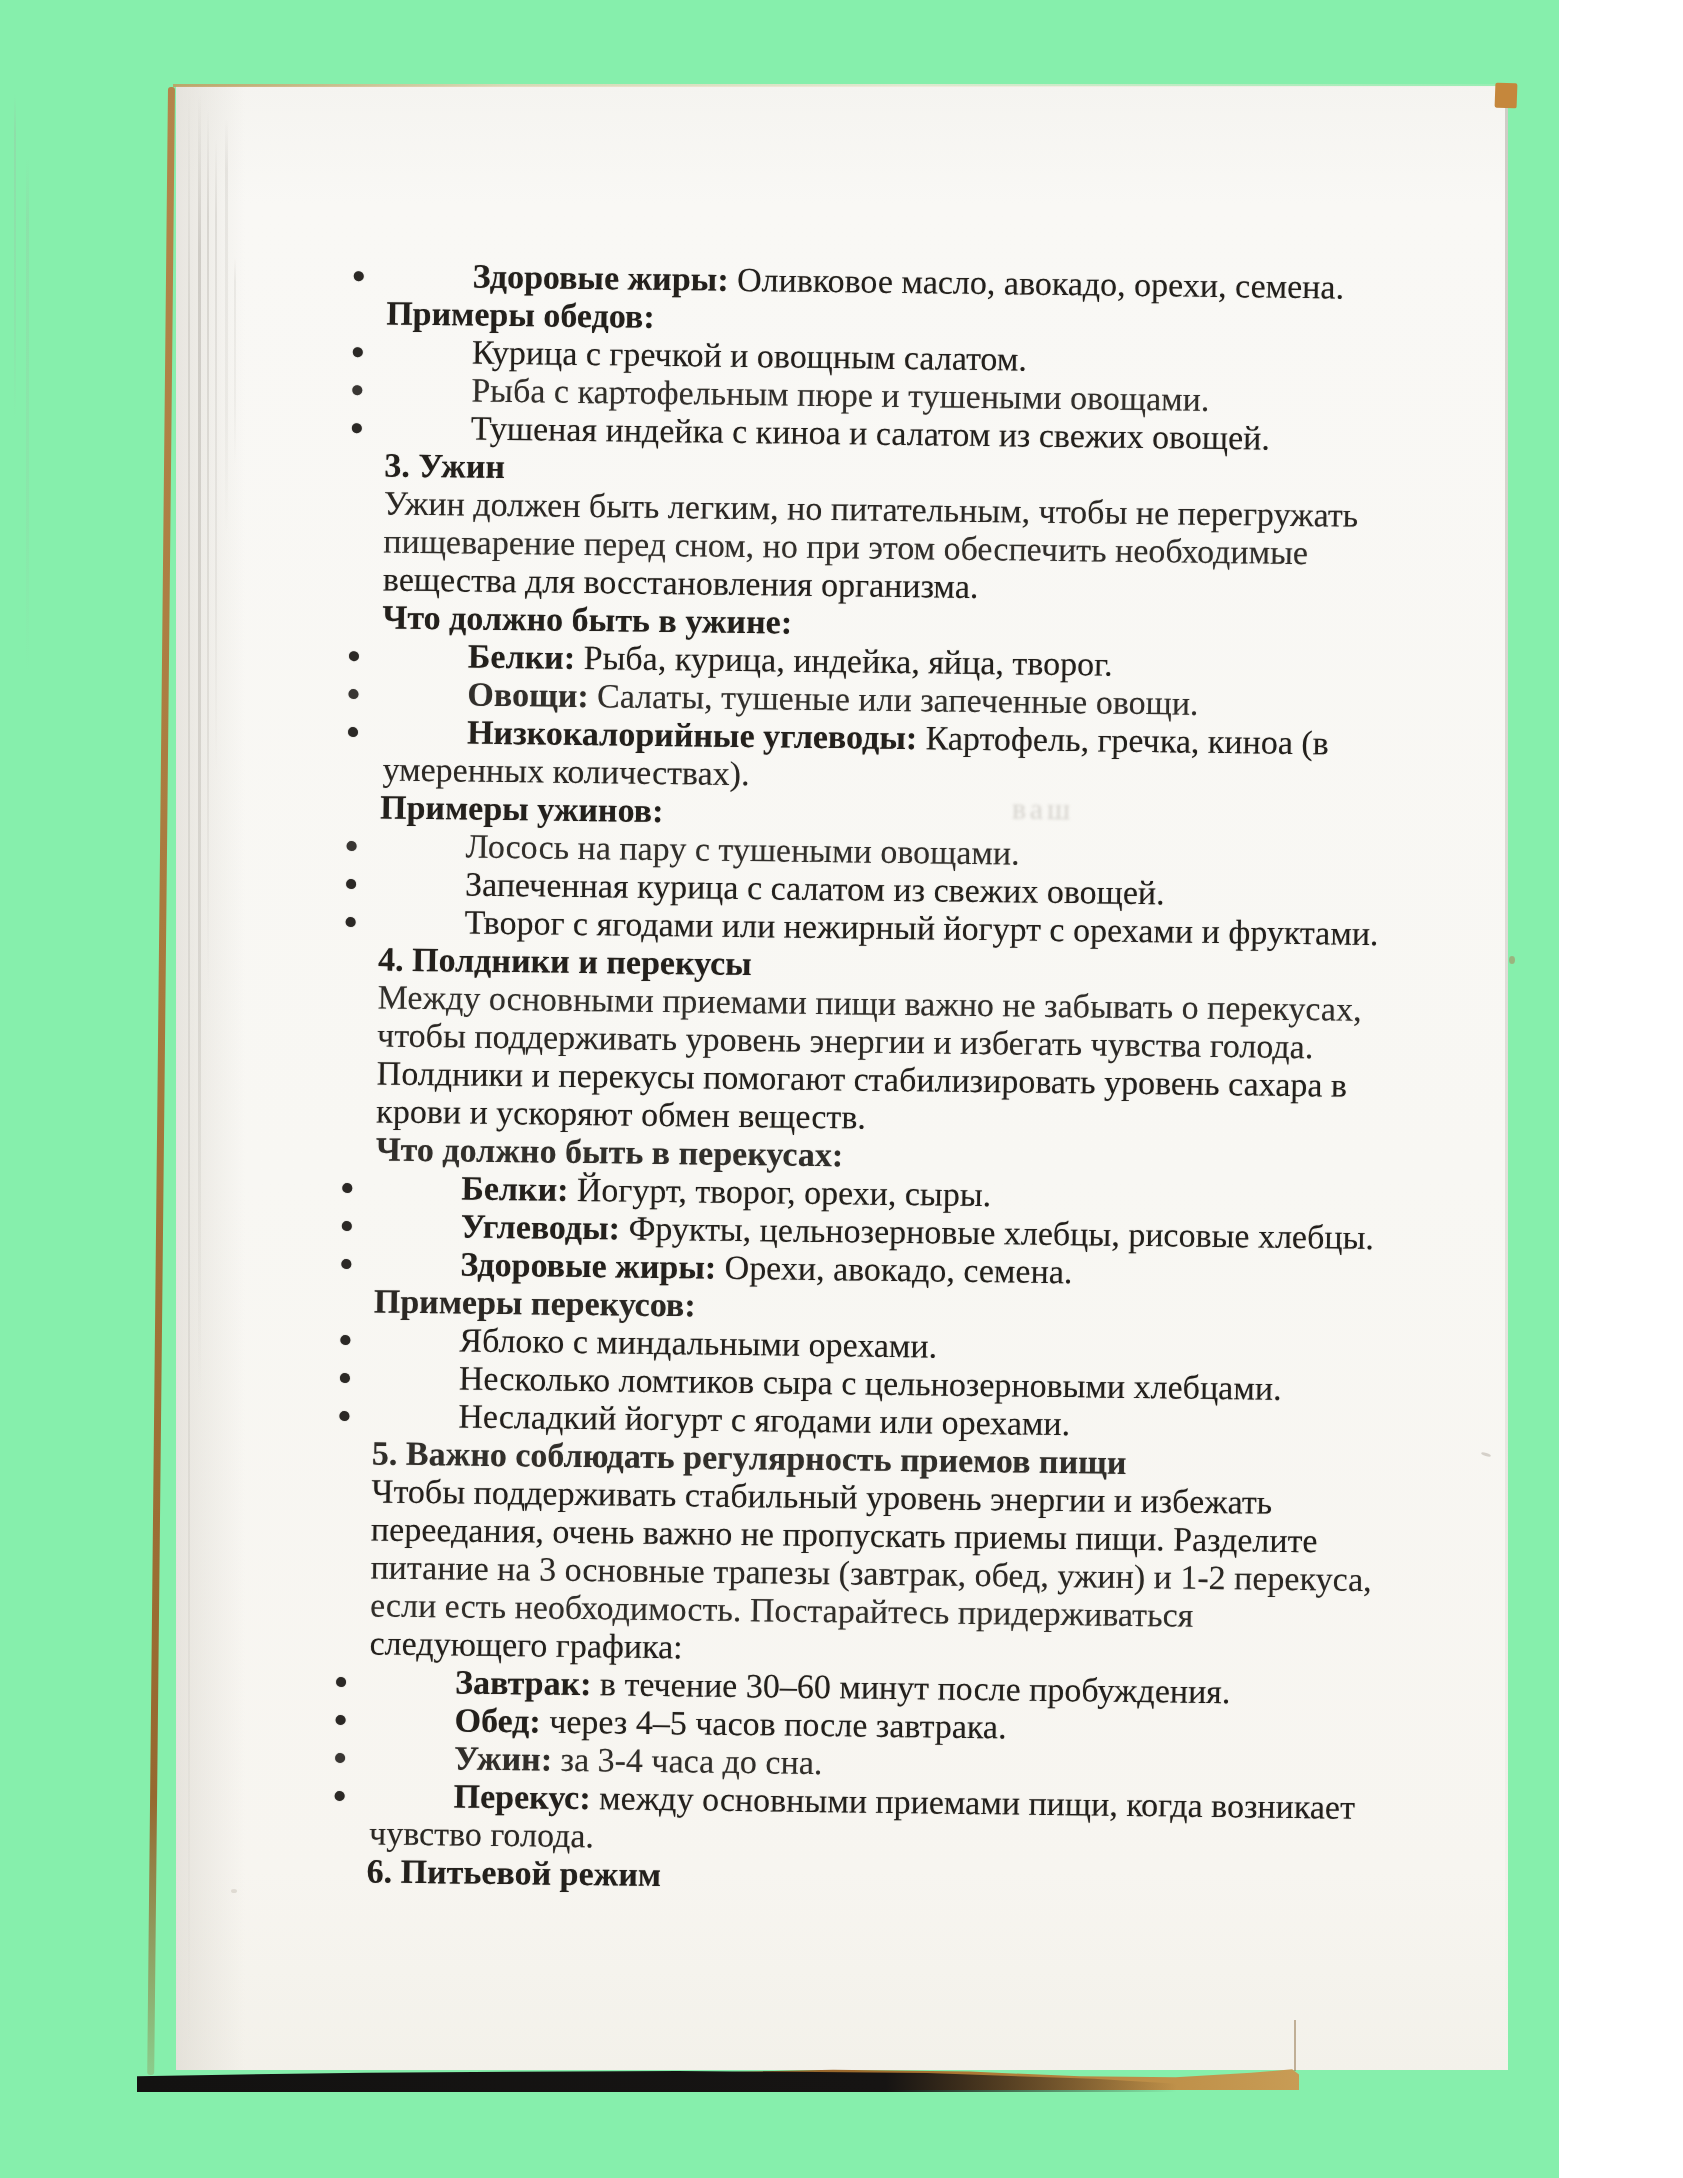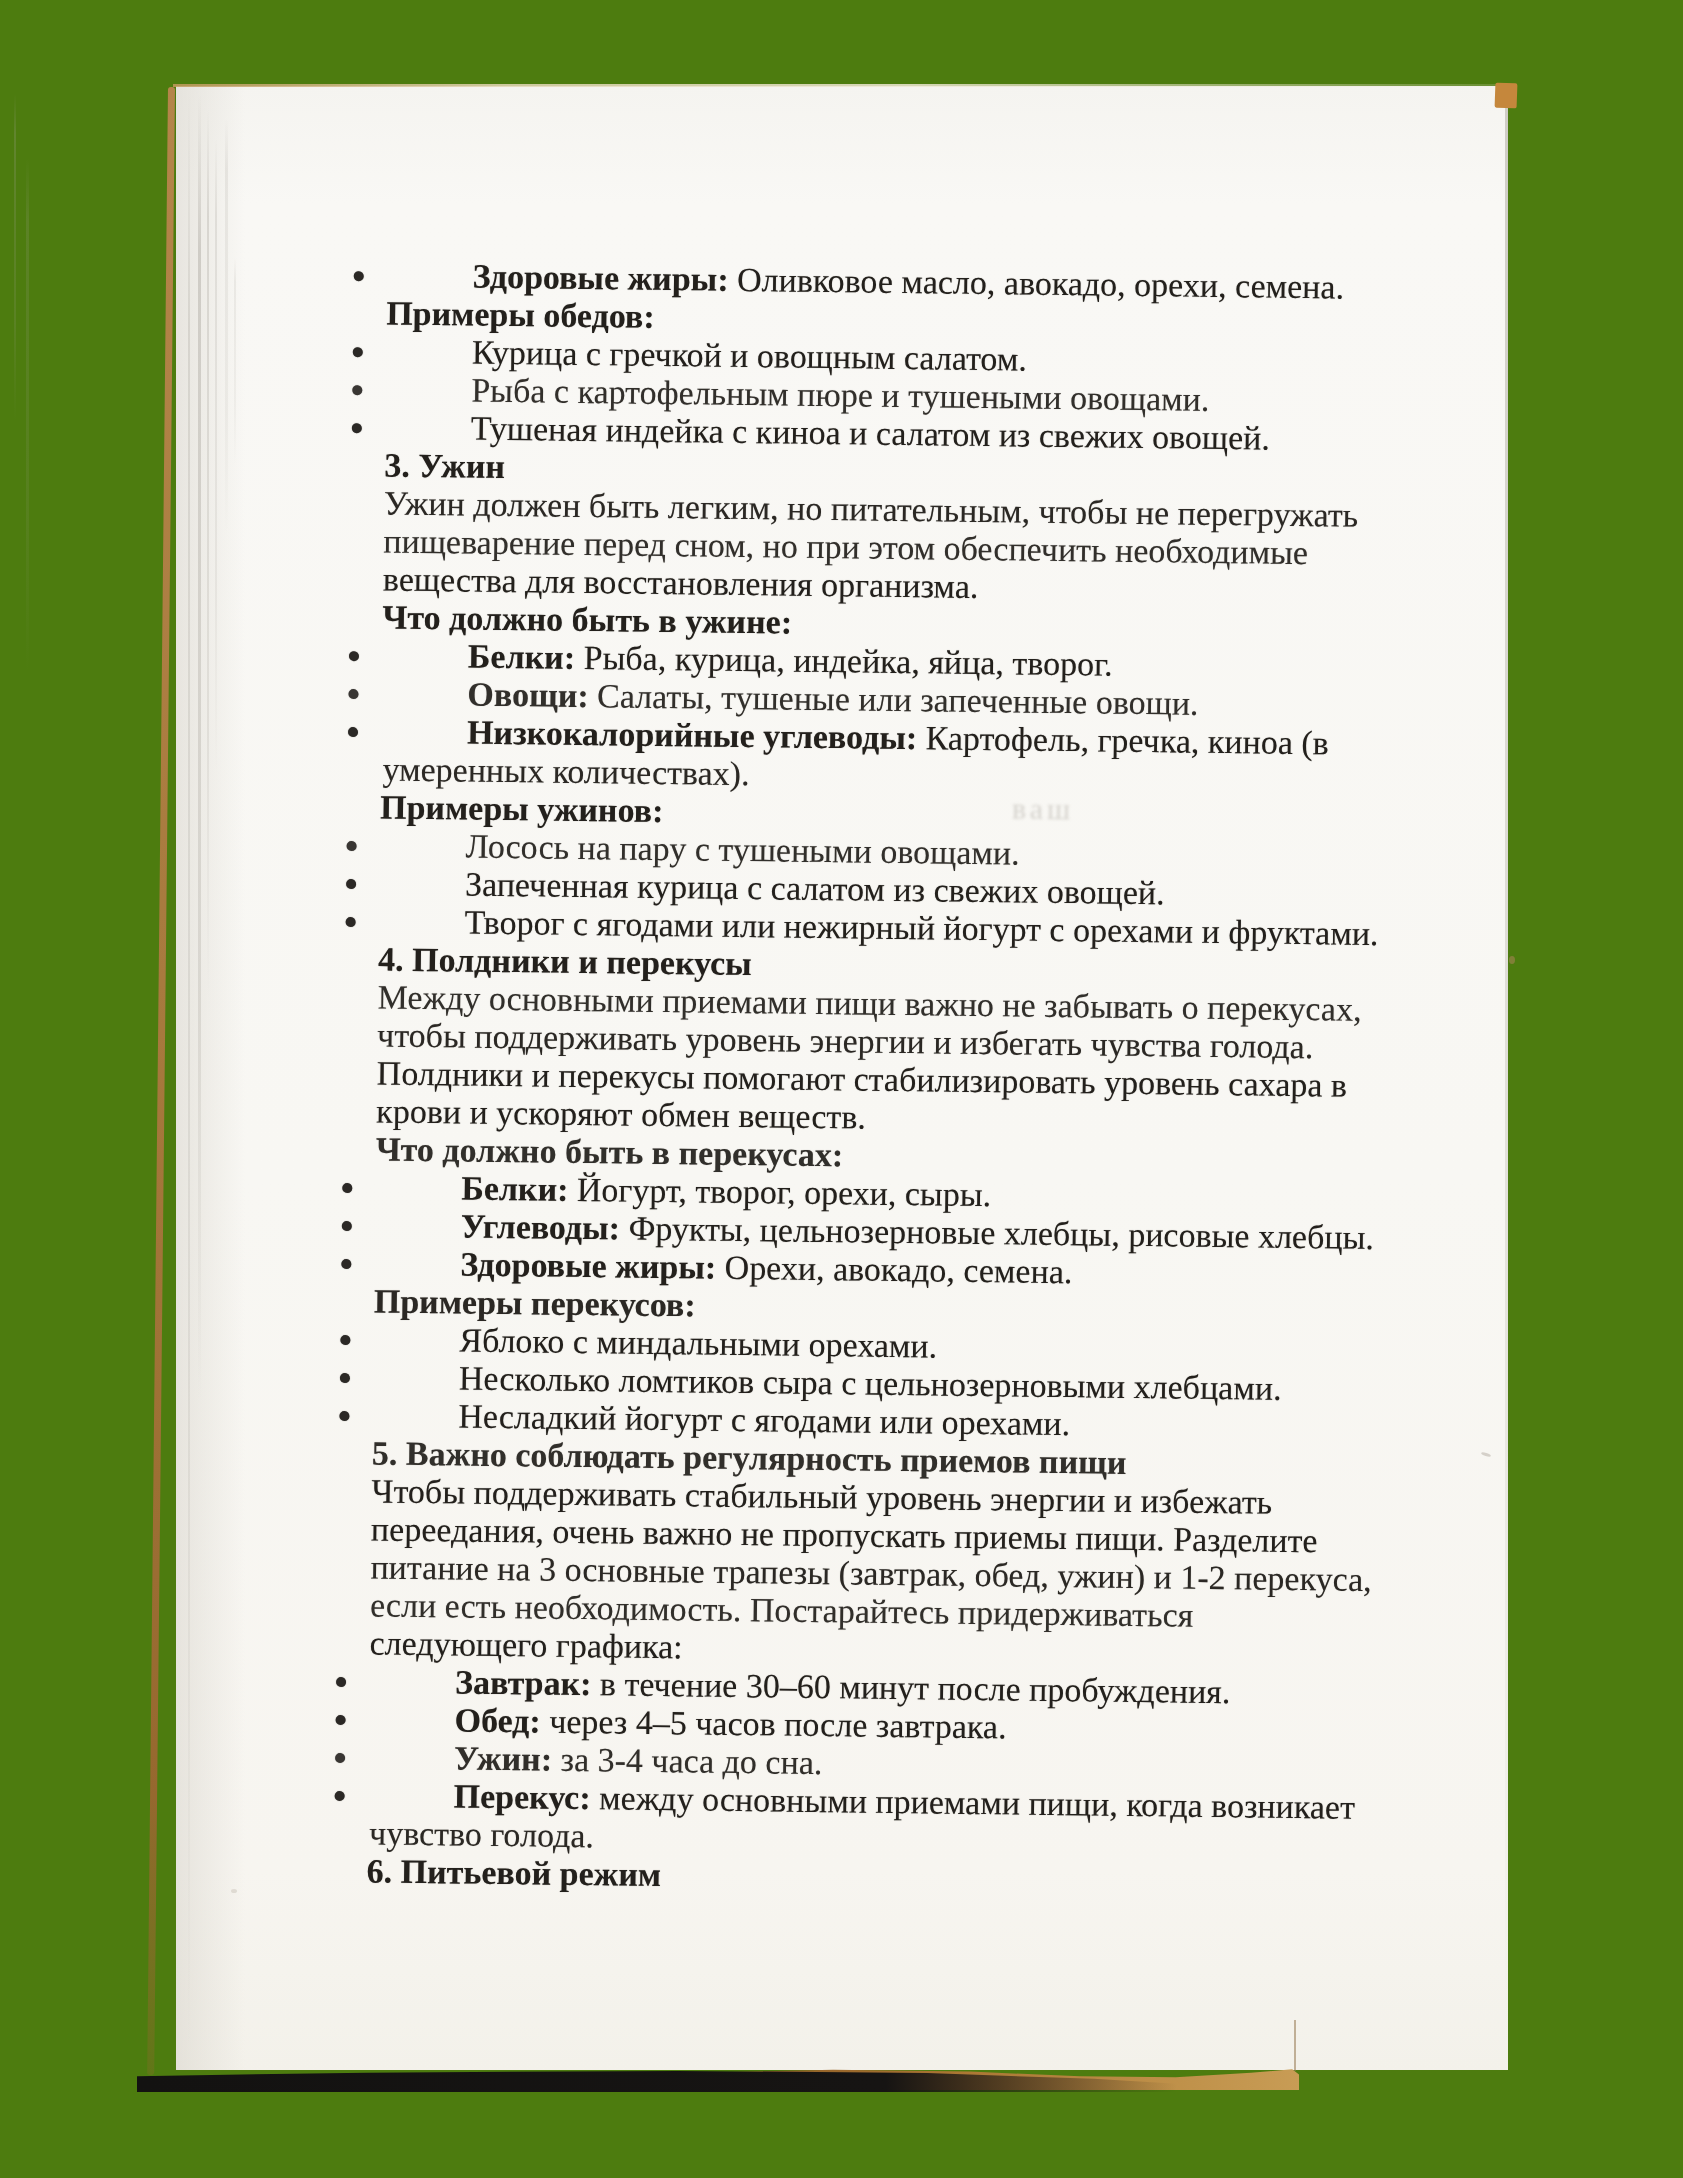--- a/index.html
+++ b/index.html
@@ -1,16 +1,16 @@
 <!DOCTYPE html>
 <html><head>
 <meta charset="utf-8">
 <style>
   html,body{margin:0;padding:0;background:#ffffff;}
-  .scene{position:relative;width:1683px;height:2178px;background:#4d7c0f;overflow:hidden;
+  .scene{position:relative;width:1559px;height:2178px;background:#86efac;overflow:hidden;
          font-family:"Liberation Serif","DejaVu Serif",serif;}
   
   .paper{position:absolute;left:176px;top:86px;width:1332px;height:1984px;
          background:linear-gradient(180deg,#f5f4f0 0%,#f9f8f5 6%,#f8f7f3 55%,#f7f5f0 90%,#f3f1ea 100%);}
   .paper-left-shade{position:absolute;left:176px;top:86px;width:69px;height:1984px;
          background:linear-gradient(90deg,rgba(210,206,197,.45),rgba(210,206,197,0));}
   .top-edge{position:absolute;left:173px;top:84px;width:1335px;height:3px;
          background:linear-gradient(90deg,#c29a5e,#e4d7b8 25%,#efe8d6 55%,rgba(239,232,214,.2));opacity:.85;}
   .wood-left{position:absolute;left:168px;top:87px;width:7px;height:1988px;border-radius:3px;
          transform-origin:50% 0;transform:rotate(0.6deg);

